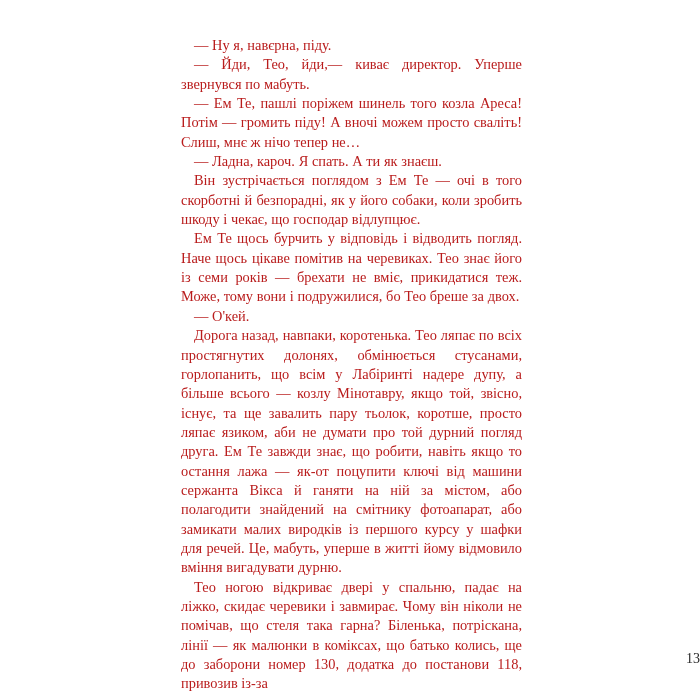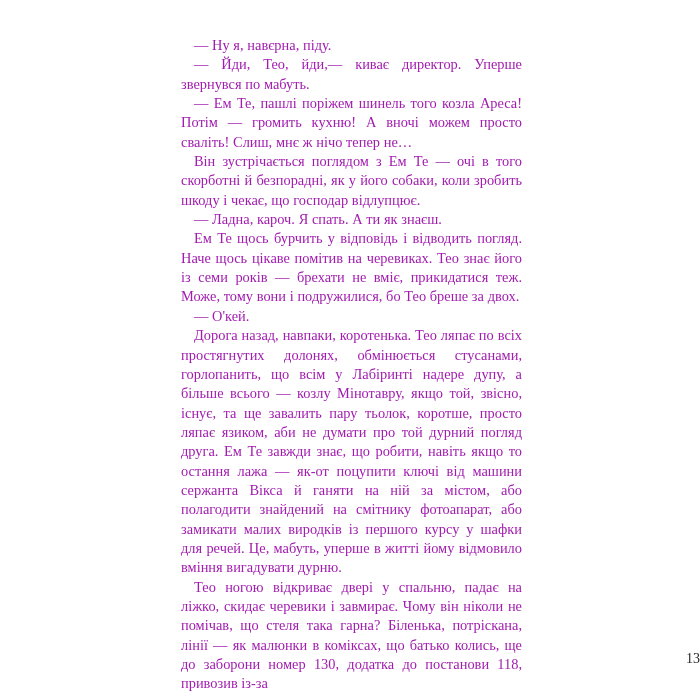--- a/index.html
+++ b/index.html
@@ -22,21 +22,21 @@
     width: 341px;
   }
   p.para {
     margin: 0;
     padding: 0;
     text-align: justify;
     text-align-last: left;
     text-indent: 13px;
     font-size: 14.4px;
     line-height: 19.35px;
-    color: #a21caf;
+    color: #b91c1c;
     -webkit-font-smoothing: antialiased;
     hyphens: manual;
     word-spacing: 0.1px;
   }
   .page-number {
     position: absolute;
     left: 0;
     top: 650px;
     width: 700px;
     text-align: right;
@@ -47,23 +47,23 @@
   }
 </style>
 </head>
 <body>
 
 <div class="page">
 
   <div class="text-block">
     <p class="para">— Ну я, навєрна, піду.</p>
     <p class="para">— Йди, Тео, йди,— киває директор. Уперше звернувся по мабуть.</p>
-    <p class="para">— Ем Те, пашлі поріжем шинель того козла Ареса! Потім — громить кухню! А вночі можем просто сваліть! Слиш, мнє ж нічо тепер не…</p>
+    <p class="para">— Ем Те, пашлі поріжем шинель того козла Ареса! Потім — громить піду! А вночі можем просто сваліть! Слиш, мнє ж нічо тепер не…</p>
+    <p class="para">— Ладна, кароч. Я спать. А ти як знаєш.</p>
     <p class="para">Він зустрічається поглядом з Ем Те — очі в того скорботні й безпорадні, як у його собаки, коли зробить шкоду і чекає, що господар відлупцює.</p>
-    <p class="para">— Ладна, кароч. Я спать. А ти як знаєш.</p>
     <p class="para">Ем Те щось бурчить у відповідь і відводить погляд. Наче щось цікаве помітив на черевиках. Тео знає його із семи років — брехати не вміє, прикидатися теж. Може, тому вони і подружилися, бо Тео бреше за двох.</p>
     <p class="para">— О'кей.</p>
     <p class="para">Дорога назад, навпаки, коротенька. Тео ляпає по всіх простягнутих долонях, обмінюється стусанами, горлопанить, що всім у Лабіринті надере дупу, а більше всього — козлу Мінотавру, якщо той, звісно, існує, та ще завалить пару тьолок, коротше, просто ляпає язиком, аби не думати про той дурний погляд друга. Ем Те завжди знає, що робити, навіть якщо то остання лажа — як-от поцупити ключі від машини сержанта Вікса й ганяти на ній за містом, або полагодити знайдений на смітнику фотоапарат, або замикати малих виродків із першого курсу у шафки для речей. Це, мабуть, уперше в житті йому відмовило вміння вигадувати дурню.</p>
     <p class="para">Тео ногою відкриває двері у спальню, падає на ліжко, скидає черевики і завмирає. Чому він ніколи не помічав, що стеля така гарна? Біленька, потріскана, лінії — як малюнки в коміксах, що батько колись, ще до заборони номер 130, додатка до постанови 118, привозив із-за</p>
   </div>
 
   <div class="page-number">13</div>
 
 </div>
 

